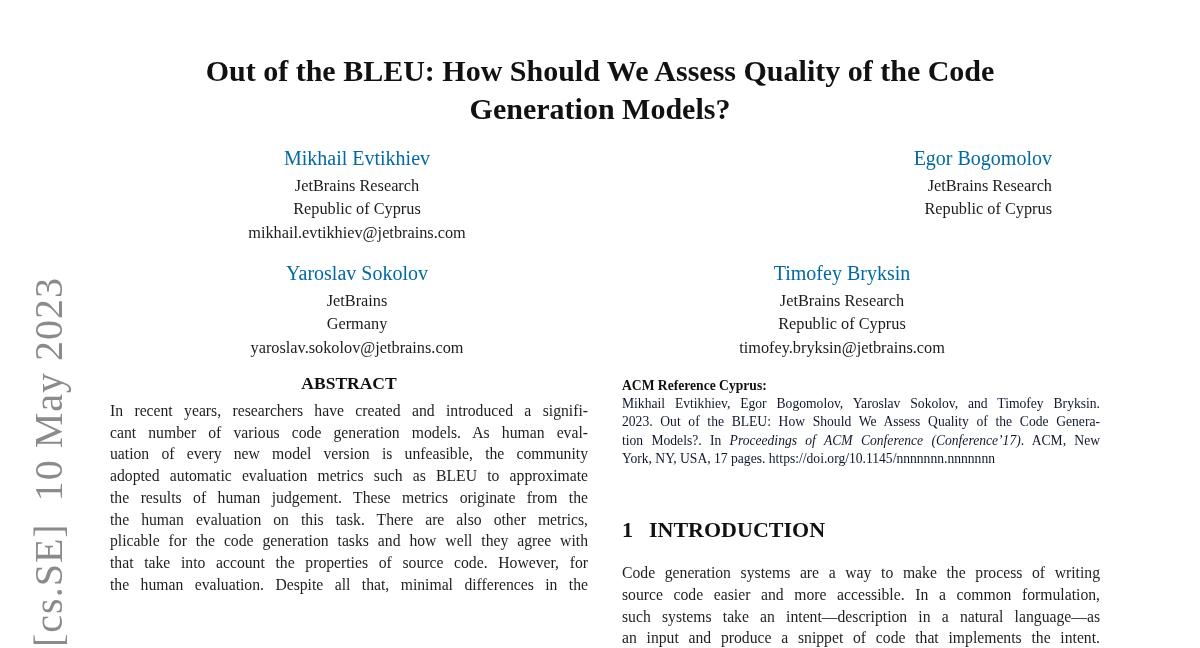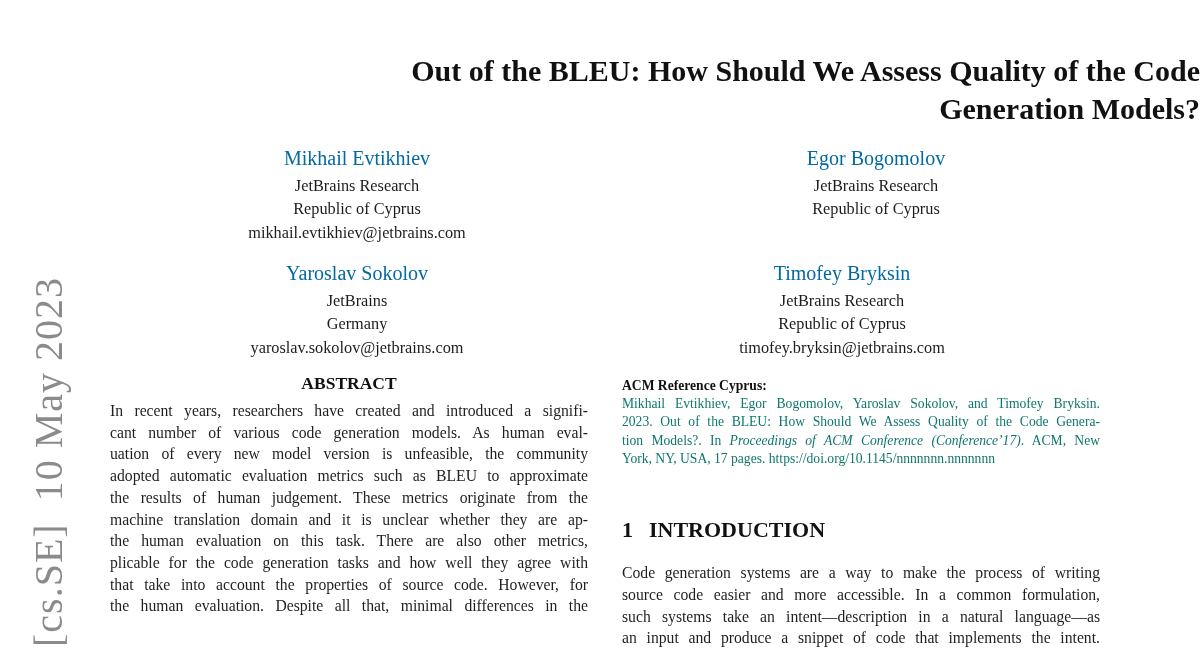--- a/index.html
+++ b/index.html
@@ -6,36 +6,36 @@
   .page{
     position:relative;width:1200px;height:648px;background:#ffffff;overflow:hidden;
     font-family:"Liberation Serif","DejaVu Serif",serif;color:#1c1c1c;
   }
   .stamp{
     position:absolute;left:48px;top:462px;
     transform:translate(-50%,-50%) rotate(-90deg);
     font-size:40px;color:#8b8b8b;white-space:nowrap;letter-spacing:1px;
   }
   .title{
-    position:absolute;left:0;top:52px;width:1200px;text-align:right;
+    position:absolute;left:0;top:52px;width:1200px;text-align:center;
     font-weight:700;font-size:30px;line-height:38px;color:#111111;
   }
   .author-block{position:absolute;width:480px;text-align:center;}
   .ab-r1c1{left:117px;top:146px;}
-  .ab-r1c2{left:636px;top:146px;}
+  .ab-r1c2{left:572px;top:146px;text-align:right;}
   .ab-r2c1{left:117px;top:261px;}
   .ab-r2c2{left:602px;top:261px;}
   .a-name{font-size:20px;line-height:25px;margin-bottom:3px;color:#0369a1;}
   .a-line{font-size:16.3px;line-height:23.4px;}
   .col-left{position:absolute;left:110px;top:373px;width:478px;}
   .col-right{position:absolute;left:622px;top:377px;width:478px;}
   .h-abstract{font-size:17.5px;font-weight:700;line-height:21px;margin:0 0 6px 0;color:#111111;text-align:center;}
   .jline{font-size:15.7px;line-height:21.7px;text-align:justify;text-align-last:justify;color:#1f1f1f;}
   .ref-head{font-size:13.6px;font-weight:700;line-height:18px;color:#111111;}
-  .ref-line{font-size:13.6px;line-height:18.3px;text-align:justify;text-align-last:justify;color:#0f766e;}
+  .ref-line{font-size:13.6px;line-height:18.3px;text-align:justify;text-align-last:justify;color:#0f172a;}
   .ref-line.final{text-align-last:left;}
   .ref-line .it{font-style:italic;}
   .h-intro{margin:50px 0 21px 0;font-size:22px;font-weight:700;line-height:23px;color:#111111;}
   .h-intro .num{margin-right:16px;}
 </style>
 </head>
 <body>
 
 <div class="page">
 
@@ -74,21 +74,20 @@
   </div>
 
   <div class="col-left">
     <div class="h-abstract">ABSTRACT</div>
     <div>
         <div class="jline">In recent years, researchers have created and introduced a signifi-</div>
         <div class="jline">cant number of various code generation models. As human eval-</div>
         <div class="jline">uation of every new model version is unfeasible, the community</div>
         <div class="jline">adopted automatic evaluation metrics such as BLEU to approximate</div>
         <div class="jline">the results of human judgement. These metrics originate from the</div>
-        <div class="jline">machine translation domain and it is unclear whether they are ap-</div>
         <div class="jline">the human evaluation on this task. There are also other metrics,</div>
         <div class="jline">plicable for the code generation tasks and how well they agree with</div>
         <div class="jline">that take into account the properties of source code. However, for</div>
         <div class="jline">the human evaluation. Despite all that, minimal differences in the</div>
       </div>
   </div>
 
   <div class="col-right">
     <div class="ref-head">ACM Reference Cyprus:</div>
     <div class="ref-line">Mikhail Evtikhiev, Egor Bogomolov, Yaroslav Sokolov, and Timofey Bryksin.</div>

